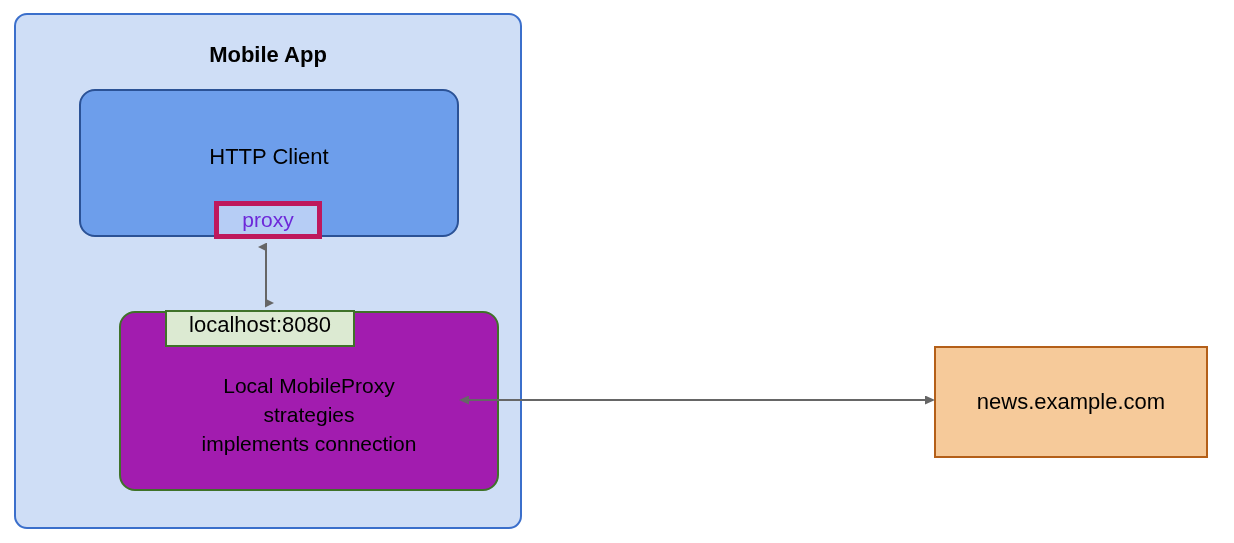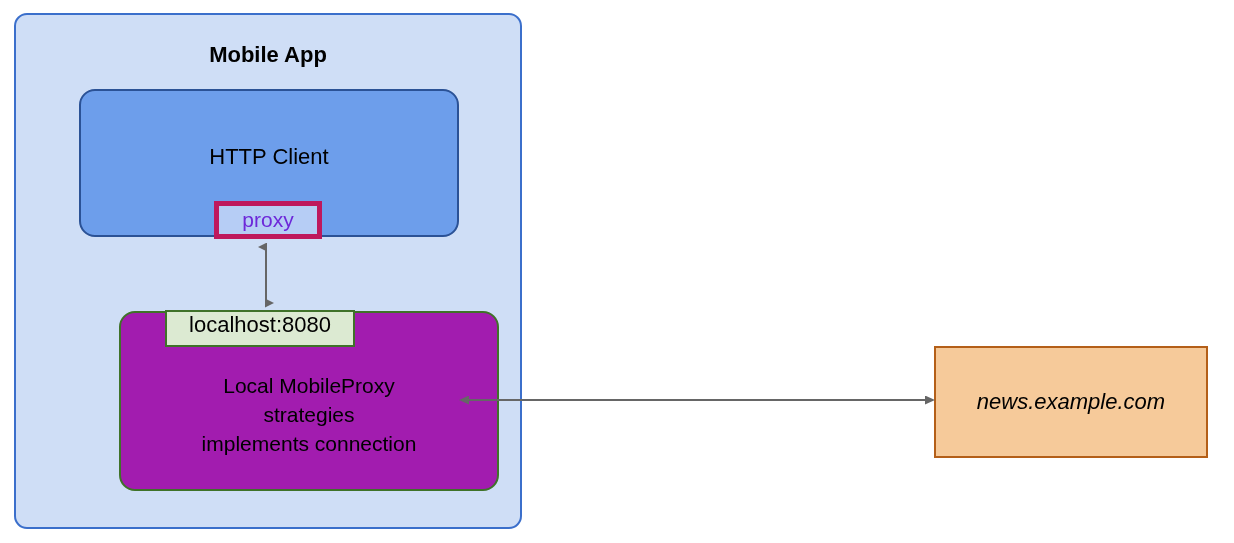--- a/index.html
+++ b/index.html
@@ -133,21 +133,20 @@
   #remote-host-box {
     left: 934px;
     top: 346px;
     width: 274px;
     height: 112px;
     background: #f6ca9a;
     border: 2px solid #b45f18;
     display: flex;
     align-items: center;
     justify-content: center;
-    font-style: italic;
   }
   #remote-host-label {
     font-size: 22px;
     color: #000000;
     text-align: center;
     line-height: 26px;
   }
 </style>
 </head>
 <body>

